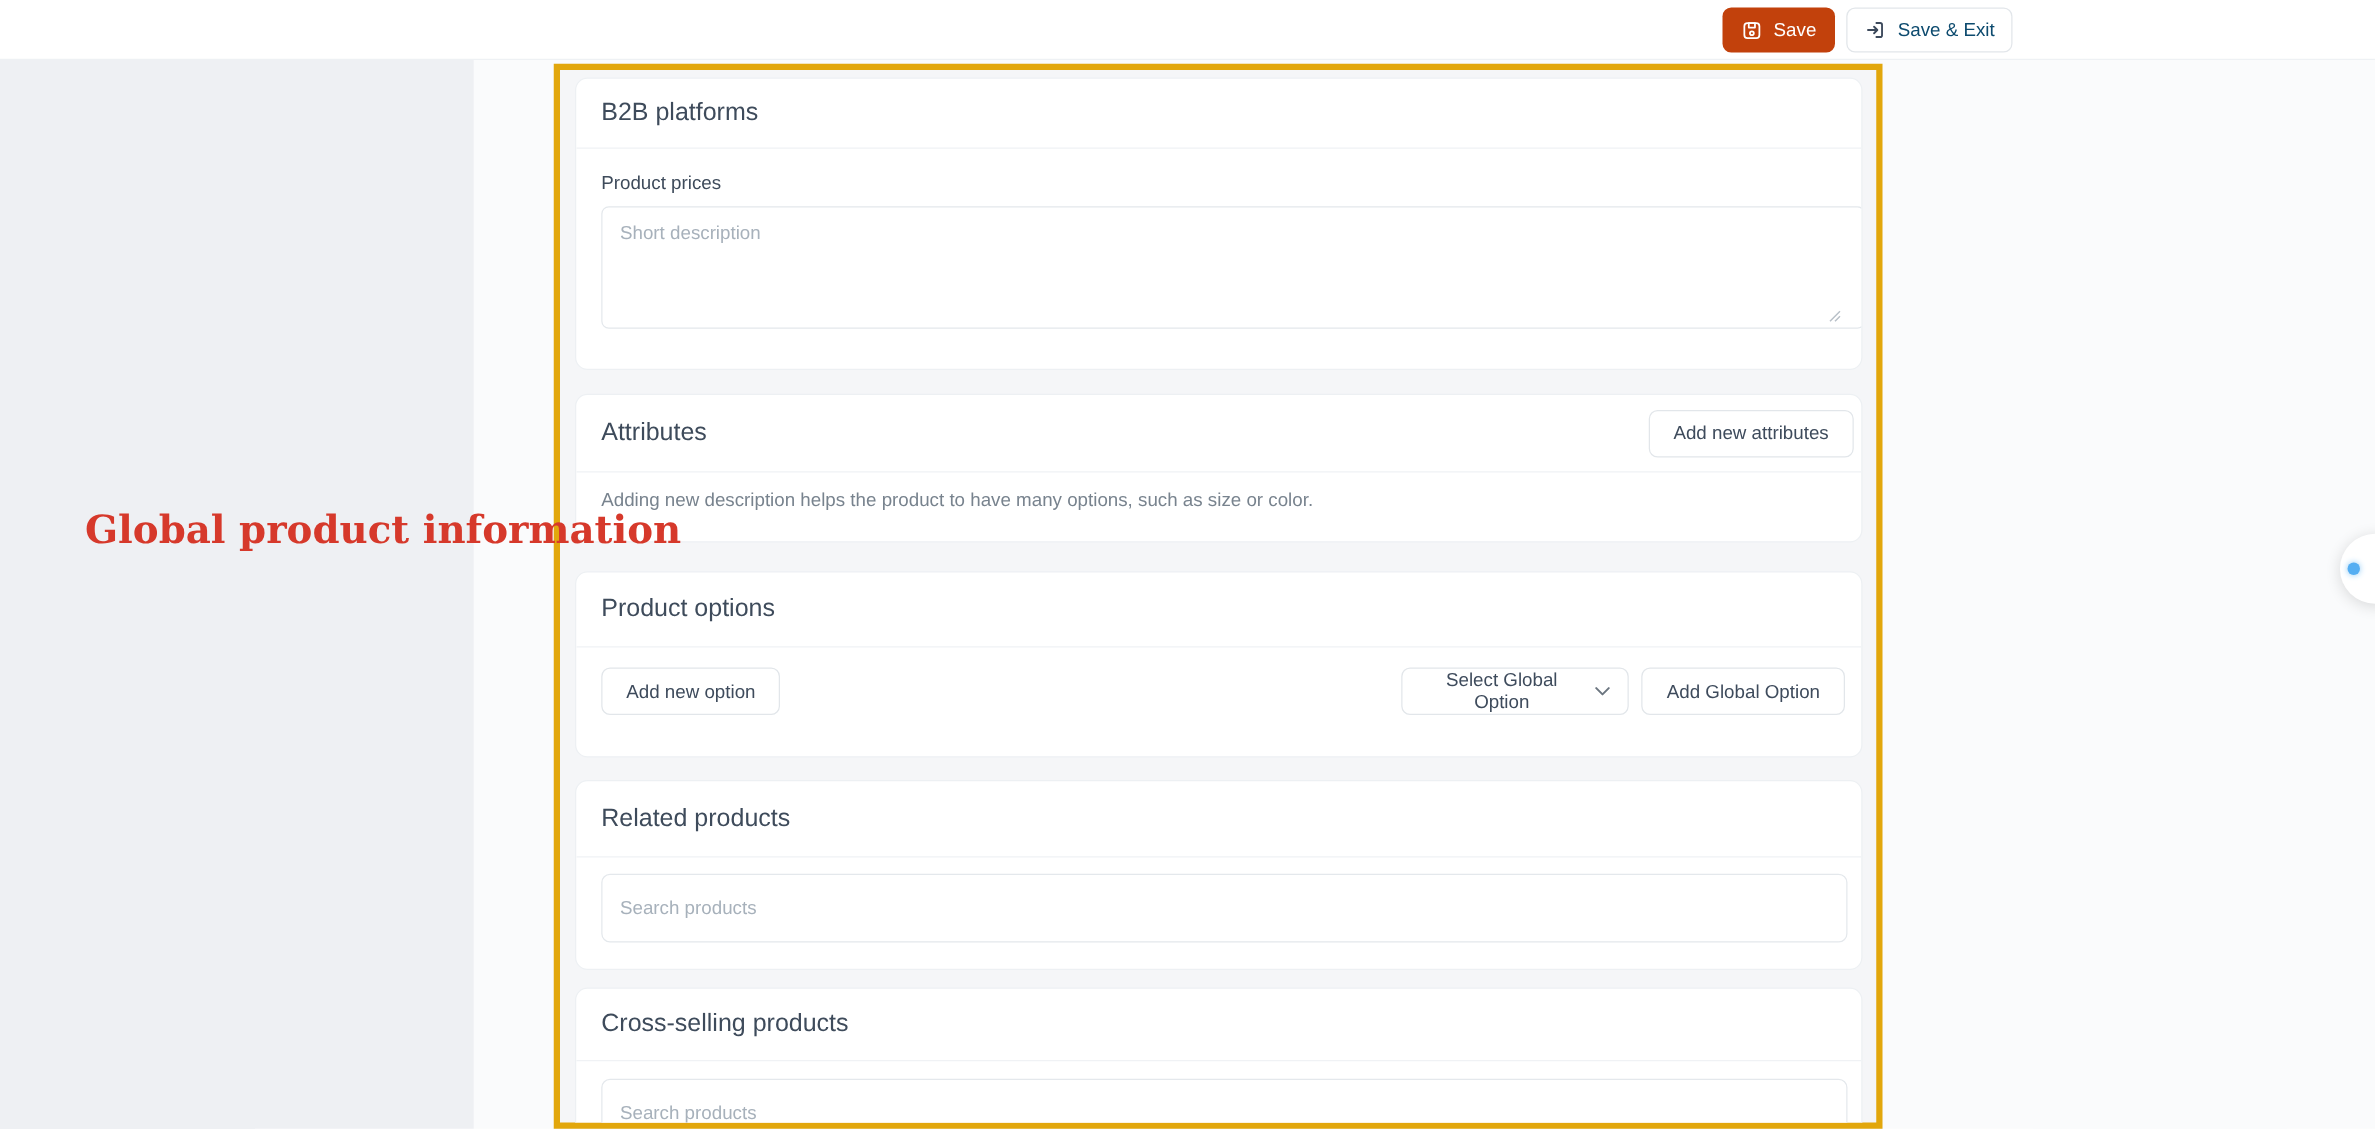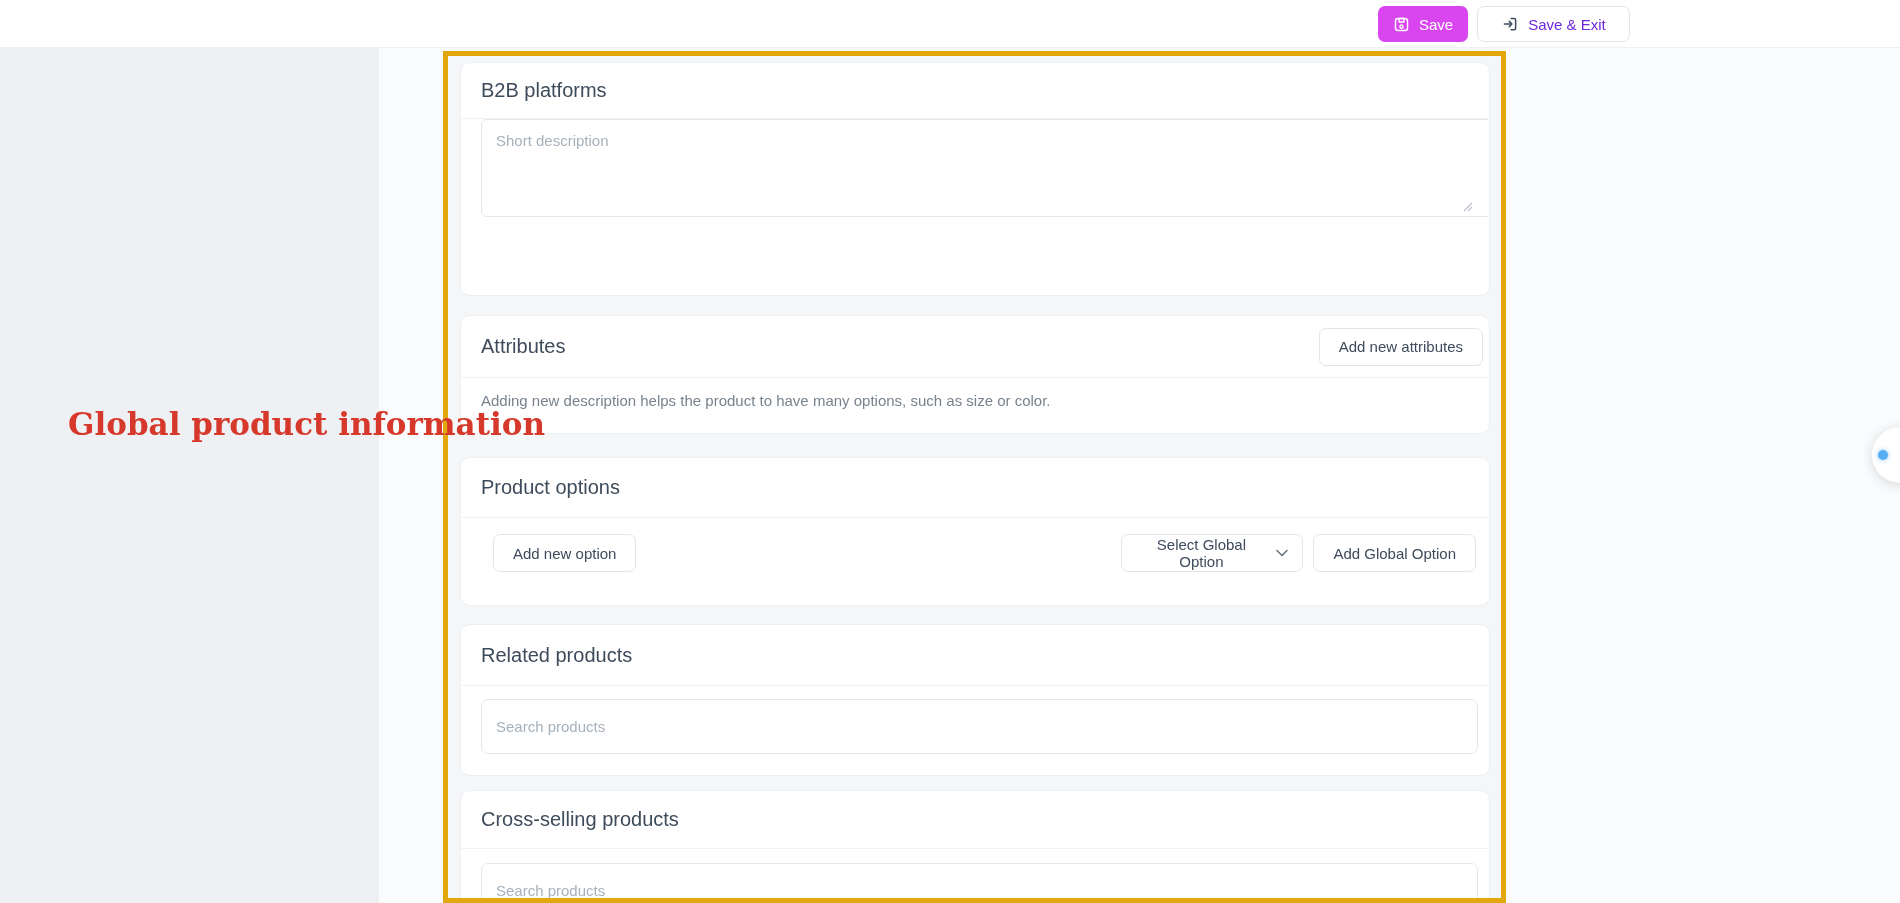--- a/index.html
+++ b/index.html
@@ -4,22 +4,22 @@
 <style>
   html,body{margin:0;padding:0;width:1900px;height:903px;background:#ffffff;overflow:hidden;
     font-family:"Liberation Sans",sans-serif;-webkit-font-smoothing:antialiased;}
   .stage{position:absolute;left:0;top:0;width:1900px;height:903px;}
 
   
   .topbar{position:absolute;left:0;top:0;width:1900px;height:48px;background:#ffffff;
     border-bottom:1px solid #eef1f4;box-sizing:border-box;z-index:5;}
   .btn{position:absolute;box-sizing:border-box;display:flex;align-items:center;justify-content:center;
     gap:9px;border-radius:7px;font-size:15px;cursor:pointer;font-family:inherit;}
-  .btn-save{left:1378px;top:6px;width:90px;height:36px;background:#d946ef;color:#ffffff;border:none;}
-  .btn-save-exit{left:1477px;top:6px;width:153px;height:36px;background:#ffffff;color:#6d28d9;
+  .btn-save{left:1378px;top:6px;width:90px;height:36px;background:#c2410c;color:#ffffff;border:none;}
+  .btn-save-exit{left:1477px;top:6px;width:133px;height:36px;background:#ffffff;color:#0c4a6e;
     border:1px solid #e2e6ea;}
   .btn svg{flex:0 0 auto;}
 
   
   .content-bg{position:absolute;left:379px;top:48px;width:1521px;height:855px;background:#fafbfc;}
   .side-panel{position:absolute;left:0;top:48px;width:379px;height:855px;background:#eef0f3;}
   .red-note{position:absolute;left:68px;top:406px;font-family:"DejaVu Serif",serif;font-weight:700;
     font-size:31px;color:#d6392b;white-space:nowrap;z-index:6;}
 
   
@@ -50,21 +50,21 @@
     outline:none;font-family:inherit;}
   textarea.short-desc::placeholder{color:#a7b1bb;}
   .resize-handle{position:absolute;right:3px;bottom:5px;}
 
   .btn-light{display:inline-flex;align-items:center;justify-content:center;gap:10px;height:38px;
     background:#ffffff;border:1px solid #e2e6ea;border-radius:7px;color:#3e4b5c;font-size:15px;
     padding:0 19px;cursor:pointer;box-sizing:border-box;font-family:inherit;}
   .helper-text{font-size:15px;color:#78838e;margin:14px 20px 0 20px;}
 
   .opts-row{display:flex;align-items:flex-start;justify-content:space-between;
-    margin:16px 13px 0 32px;}
+    margin:16px 13px 0 20px;}
   .opts-right{display:flex;gap:10px;}
   .select-btn{justify-content:space-between;width:182px;padding:0 14px;}
 
   .input-search{display:block;width:997px;height:55px;box-sizing:border-box;border:1px solid #e4e8ec;
     border-radius:7px;padding:0 14px;font-size:15px;color:#3e4b5b;background:#fff;outline:none;
     margin:13px 13px 0 20px;font-family:inherit;}
   .input-search::placeholder{color:#a7b1bb;}
   .card-cross .input-search{margin-top:14px;}
 
   
@@ -104,20 +104,21 @@
   <div class="content-bg"></div>
   <div class="side-panel"></div>
   <div class="red-note">Global product information</div>
 
   <div class="highlight-box">
 
     <section class="card card-b2b">
       <div class="card-header">
         <span class="card-title">B2B platforms</span>
       </div>
+      <label class="field-label">Product prices</label>
       <div class="textarea-wrap">
         <textarea class="short-desc" placeholder="Short description" style=""></textarea>
         <span class="resize-handle">
           <svg width="10" height="10" viewBox="0 0 10 10">
             <path d="M9 1 L1 9 M9 5 L5 9" stroke="#b9c1c9" stroke-width="1.2" fill="none"></path>
           </svg>
         </span>
       </div>
     </section>
 

